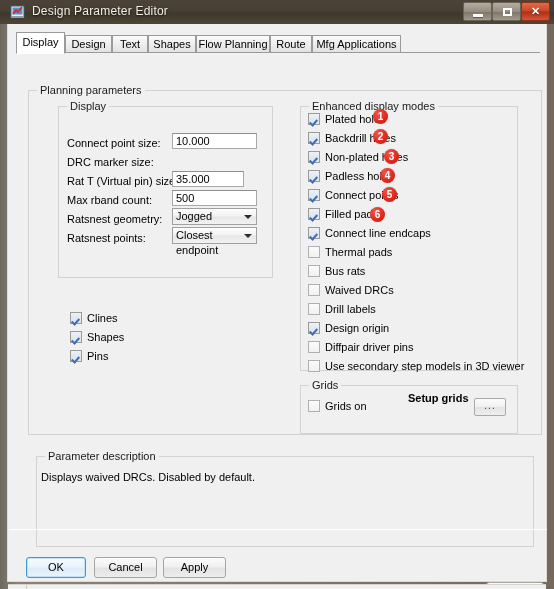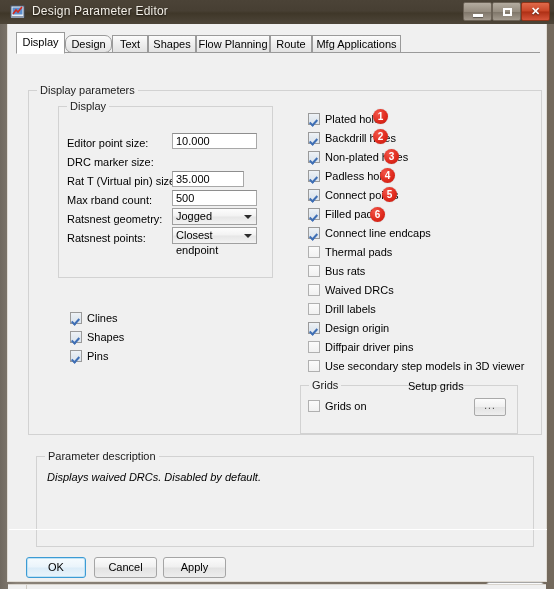--- a/index.html
+++ b/index.html
@@ -255,37 +255,37 @@
     <div class="wbtn" id="btn-close">
       <span class="glyph">✕</span>
     </div>
   </div>
 
   <div id="client">
 
     <div id="tab-rest"></div>
     <div id="tabstrip">
       <div class="tab selected" style="left:0px;width:49px;">Display</div>
-      <div class="tab" style="left:49px;width:47px;border-radius:7px;">Design</div>
+      <div class="tab" style="left:49px;width:47px;">Design</div>
       <div class="tab" style="left:96px;width:36px;">Text</div>
       <div class="tab" style="left:132px;width:48px;">Shapes</div>
       <div class="tab" style="left:180px;width:74px;">Flow Planning</div>
       <div class="tab" style="left:254px;width:42px;">Route</div>
       <div class="tab" style="left:296px;width:89px;">Mfg Applications</div>
     </div>
 
     <div class="group" id="grp-command">
-      <span class="gtitle">Display parameters</span>
+      <span class="gtitle">Planning parameters</span>
     </div>
 
     <div class="group" id="grp-display">
       <span class="gtitle">Display</span>
     </div>
 
-    <span class="field-label" style="left:59px;top:113px;">Editor point size:</span>
+    <span class="field-label" style="left:59px;top:113px;">Connect point size:</span>
     <span class="field-label" style="left:59px;top:132px;">DRC marker size:</span>
     <span class="field-label" style="left:59px;top:151px;">Rat T (Virtual pin) size:</span>
     <span class="field-label" style="left:59px;top:170px;">Max rband count:</span>
     <span class="field-label" style="left:59px;top:189px;">Ratsnest geometry:</span>
     <span class="field-label" style="left:59px;top:208px;">Ratsnest points:</span>
 
     <div class="textbox" style="left:164px;top:109px;width:85px;">10.000</div>
     <div class="textbox" style="left:164px;top:147px;width:72px;">35.000</div>
     <div class="textbox" style="left:164px;top:166px;width:85px;">500</div>
 
@@ -305,20 +305,23 @@
     </div>
     <div class="cb-row" style="left:62px;top:306px;">
       <span class="cbx on"></span>
       <span class="cb-label">Shapes</span>
     </div>
     <div class="cb-row" style="left:62px;top:325px;">
       <span class="cbx on"></span>
       <span class="cb-label">Pins</span>
     </div>
 
+    <div class="group" id="grp-enhanced">
+      <span class="gtitle">Enhanced display modes</span>
+    </div>
 
     <div class="cb-row" style="left:300px;top:88px;">
       <span class="cbx on"></span>
       <span class="cb-label">Plated holes</span>
     </div>
     <div class="cb-row" style="left:300px;top:107px;">
       <span class="cbx on"></span>
       <span class="cb-label">Backdrill holes</span>
     </div>
     <div class="cb-row" style="left:300px;top:126px;">
@@ -377,27 +380,27 @@
     <span class="badge" style="left:374px;top:163px;">5</span>
     <span class="badge" style="left:362px;top:183px;">6</span>
 
     <div class="group" id="grp-grids">
       <span class="gtitle">Grids</span>
     </div>
     <div class="cb-row" style="left:300px;top:375px;">
       <span class="cbx off"></span>
       <span class="cb-label">Grids on</span>
     </div>
-    <span class="plain" style="left:400px;top:356px;">Setup grids</span>
+    <span class="plain" style="left:400px;top:368px;font-weight:bold;">Setup grids</span>
     <div id="btn-setup-dots">...</div>
 
     <div class="group" id="grp-paramdesc">
       <span class="gtitle">Parameter description</span>
     </div>
-    <span class="plain" style="left:39px;top:447px;font-style:italic;">Displays waived DRCs. Disabled by default.</span>
+    <span class="plain" style="left:33px;top:447px;">Displays waived DRCs. Disabled by default.</span>
 
     <div id="bottom-sep"></div>
     <div id="bottom-bar">
       <div class="dlgbtn default" id="btn-ok">OK</div>
       <div class="dlgbtn" id="btn-apply">Apply</div>
       <div class="dlgbtn" id="btn-cancel">Cancel</div>
       <div class="dlgbtn" id="btn-help">Help</div>
     </div>
 
     <div id="statusbar">

